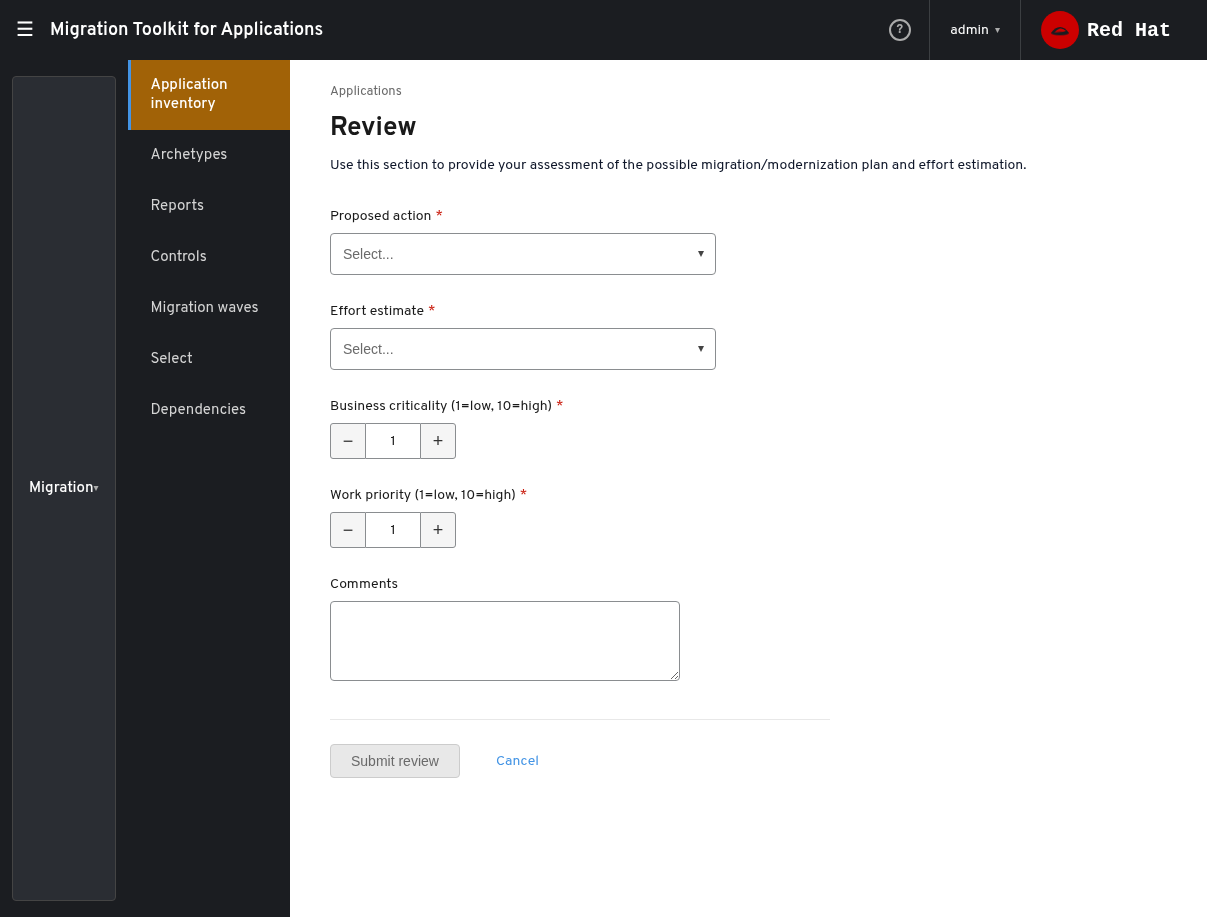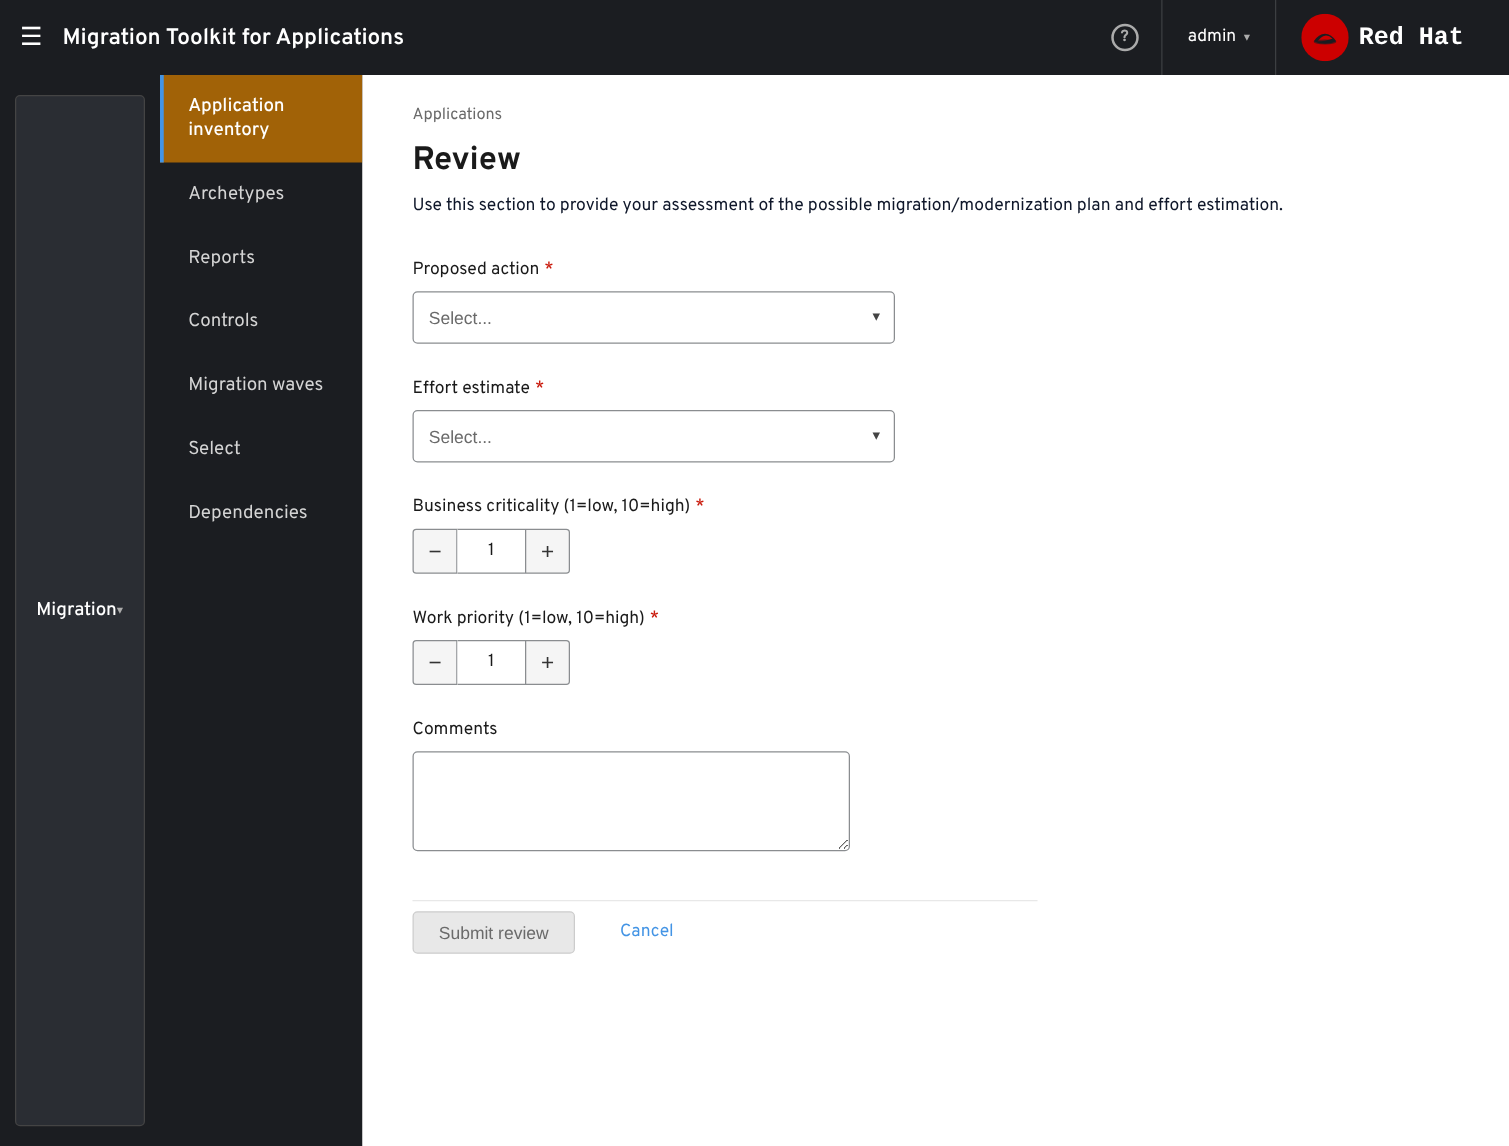--- a/index.html
+++ b/index.html
@@ -271,21 +271,21 @@
       resize: vertical;
       font-family: inherit;
     }
 
     
     .form-actions {
       display: flex;
       align-items: center;
       gap: 16px;
       margin-top: 32px;
-      padding-top: 8px;
+      padding-top: 24px;
       border-top: 1px solid #e8e8e8;
     }
     .btn-submit {
       padding: 8px 20px;
       background: #e8e8e8;
       border: 1px solid #ccc;
       border-radius: 4px;
       font-size: 14px;
       color: #6a6a6a;
       cursor: not-allowed;

